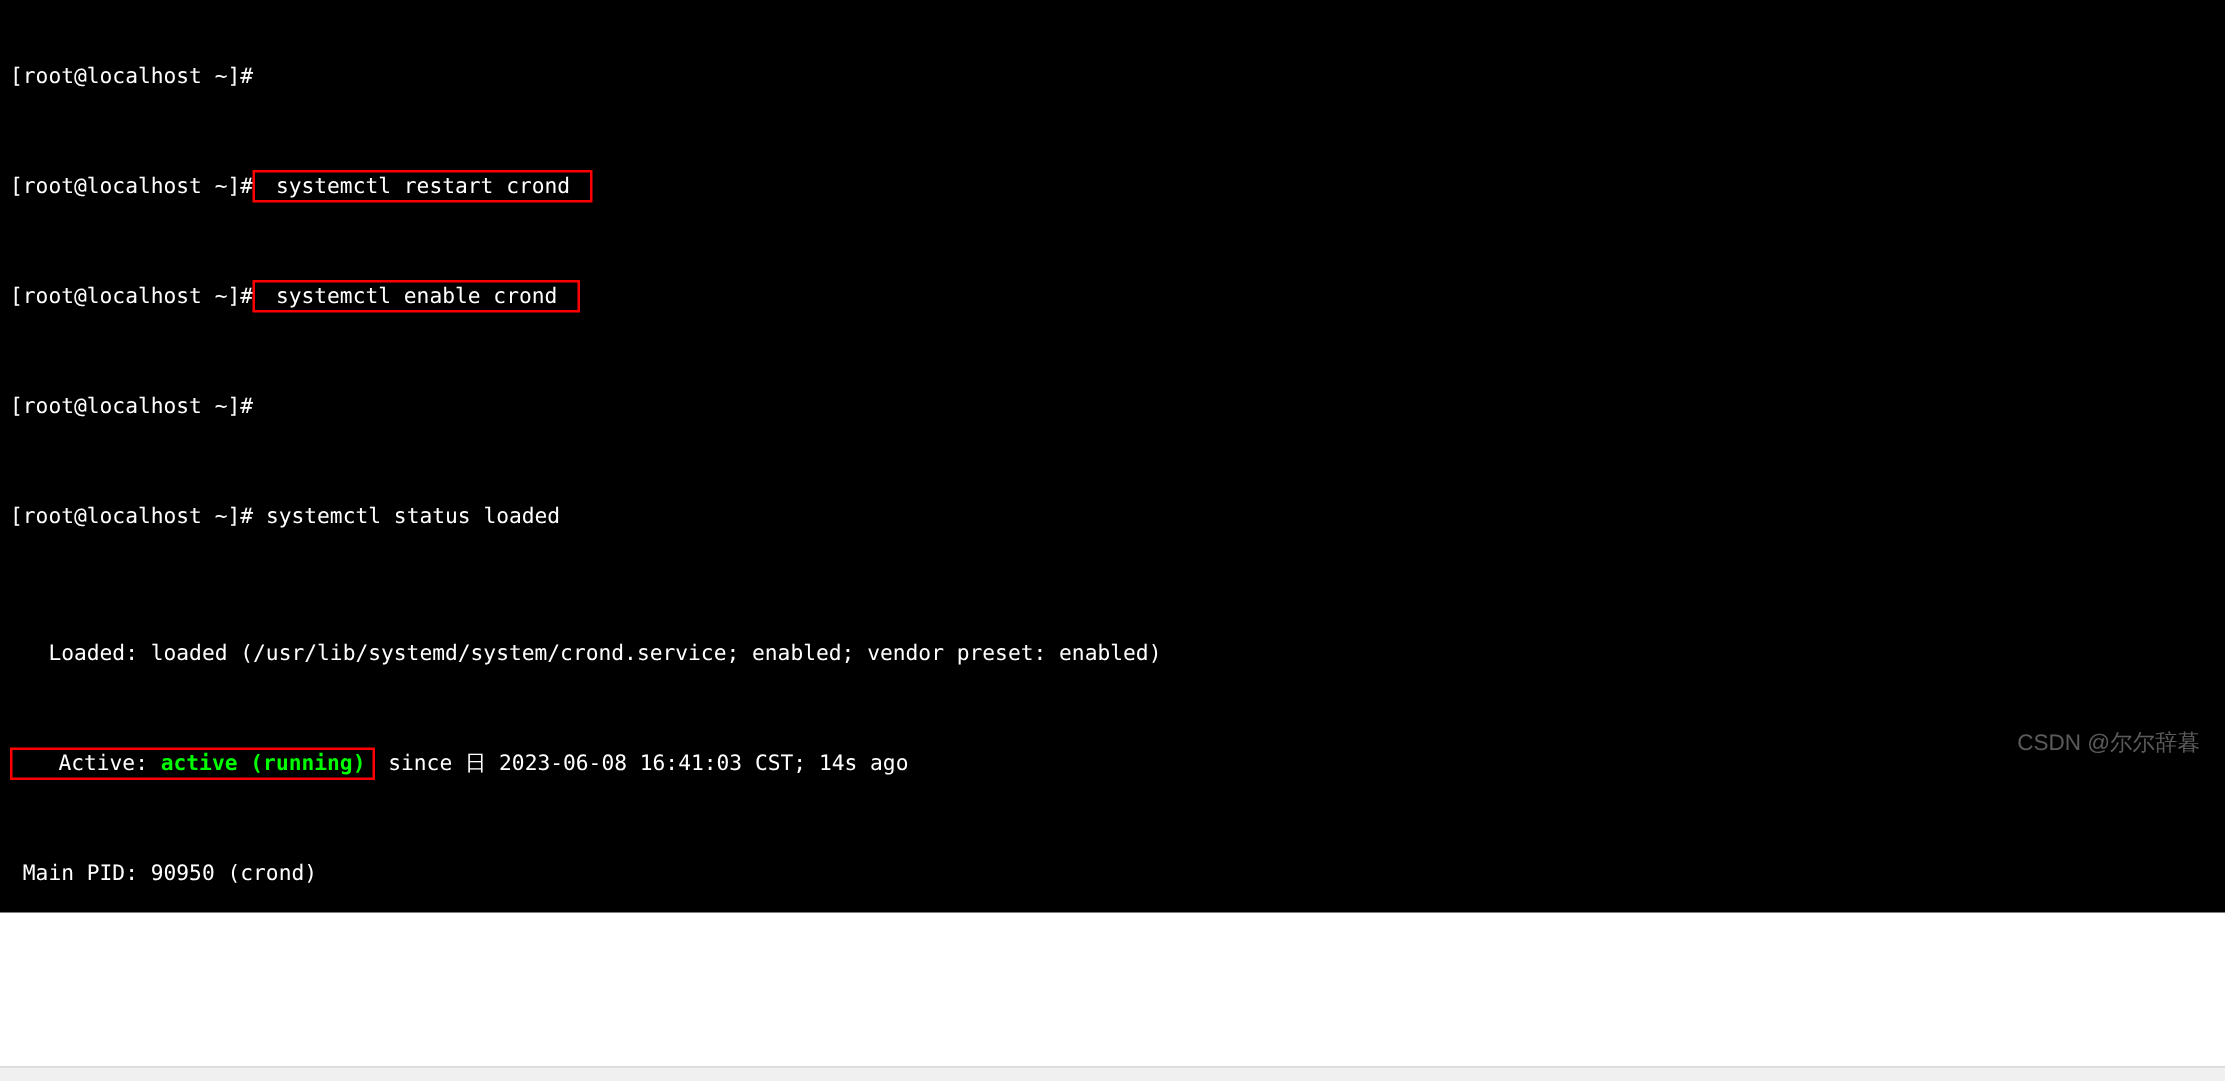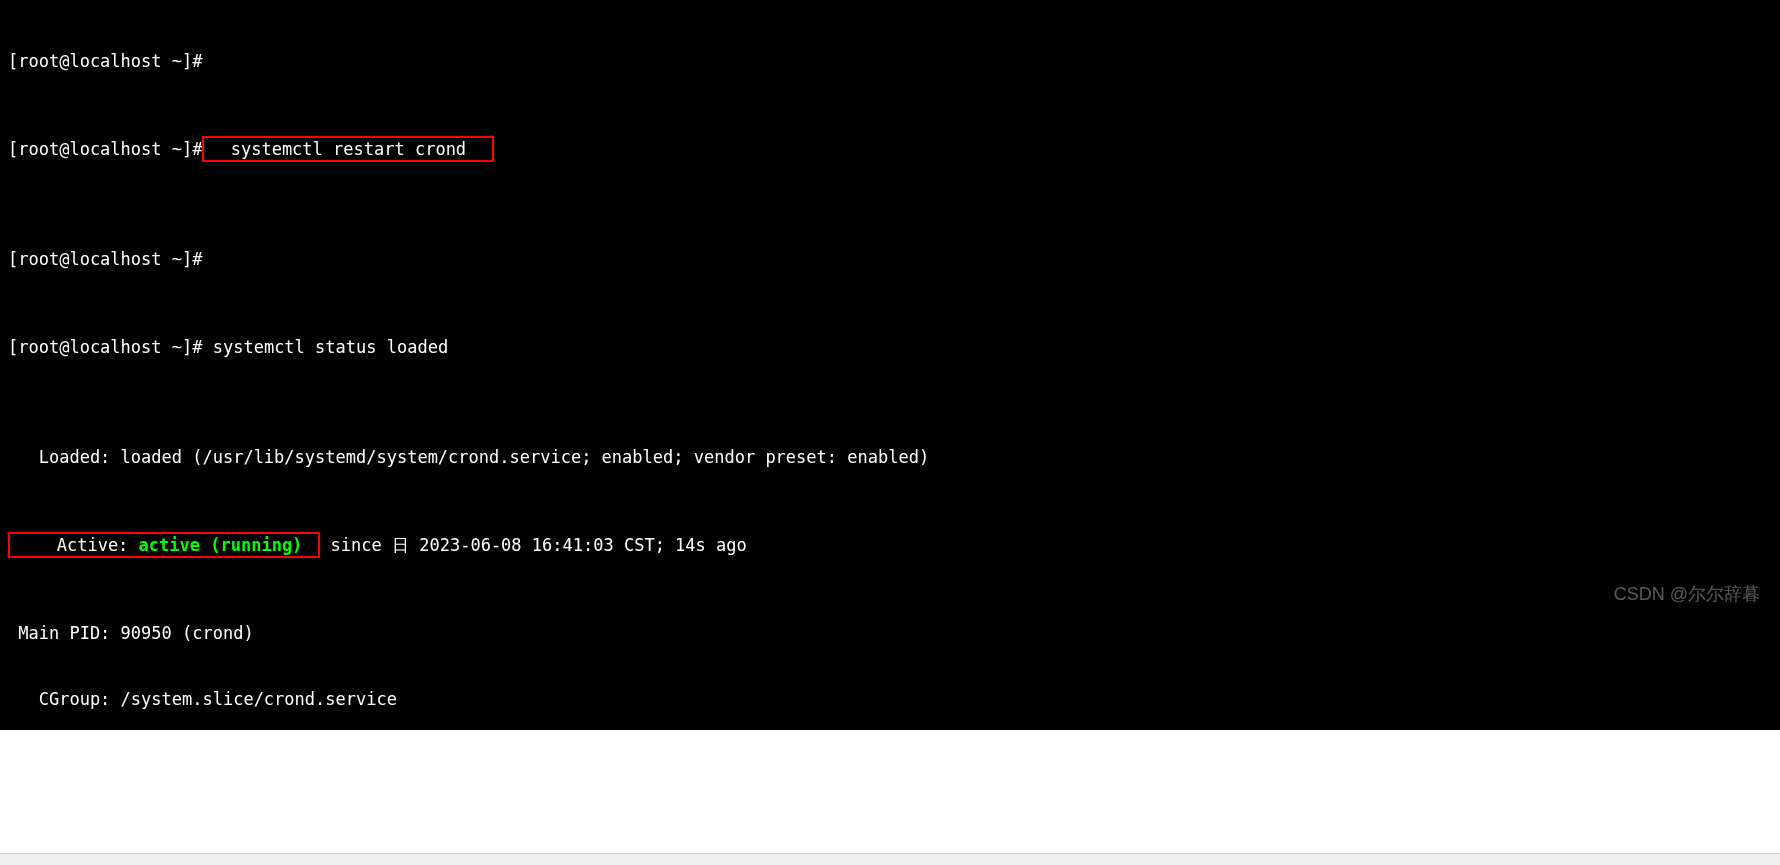--- a/index.html
+++ b/index.html
@@ -18,21 +18,21 @@
     height: 730px;
     padding: 6px 8px 0 8px;
     line-height: 22px;
     white-space: pre;
     position: relative;
   }
   .line { display: block; }
   .red-box {
     border: 2px solid #ff0000;
     display: inline-block;
-    padding: 0 16px;
+    padding: 0 6px;
     margin: -2px 0;
   }
   .green-dot {
     display: inline-block;
     width: 11px; height: 11px;
     background: #00ff00;
     border-radius: 50%;
     vertical-align: middle;
     margin-right: 4px;
   }
@@ -55,20 +55,21 @@
   }
 </style>
 </head>
 <body>
 
 <div class="terminal">
   <span class="line"><span>[root@localhost ~]#</span></span>
 
   <span class="line"><span>[root@localhost ~]#</span><span class="red-box"> systemctl restart crond </span></span>
 
+  <span class="line"><span>[root@localhost ~]#</span><span class="red-box"> systemctl enable crond </span></span>
 
   <span class="line"><span>[root@localhost ~]#</span></span>
 
   <span class="line"><span>[root@localhost ~]#</span> <span>systemctl status loaded</span></span>
 
 
   <span class="line">   Loaded: loaded (/usr/lib/systemd/system/crond.service; enabled; vendor preset: enabled)</span>
 
   <span class="line"><span class="red-box"><span>   Active: </span><span class="active-green">active (running)</span></span><span> since 日 2023-06-08 16:41:03 CST; 14s ago</span></span>
 

